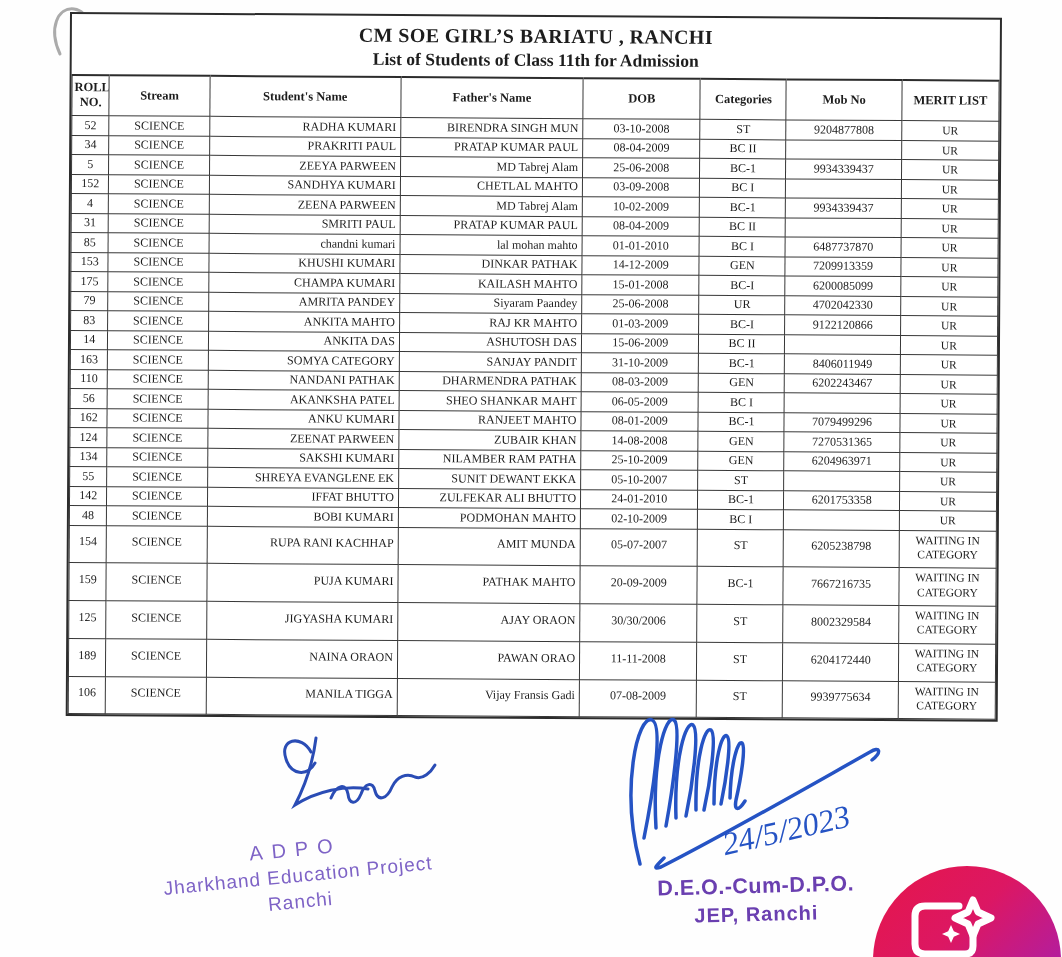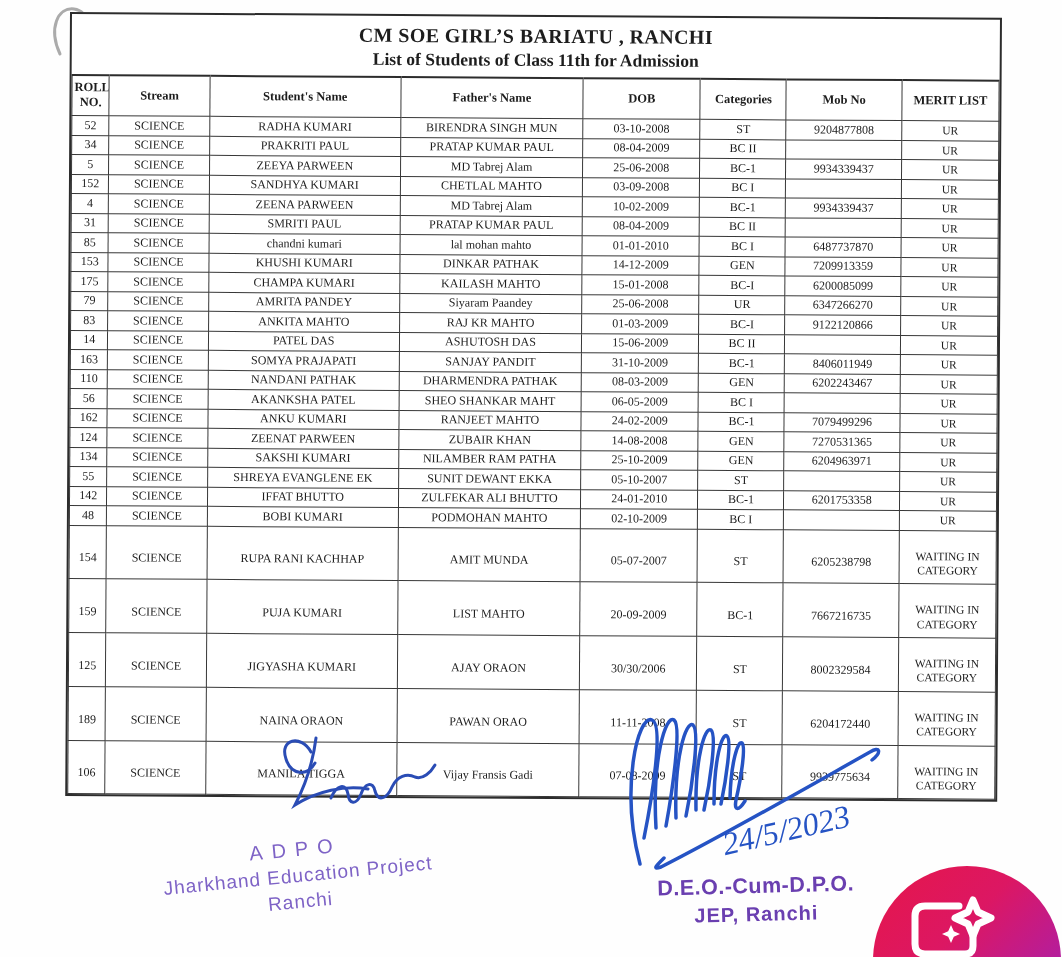--- a/index.html
+++ b/index.html
@@ -32,23 +32,23 @@
   }
   table.students th{
     font-size:12.5px;font-weight:bold;text-align:center;
     padding:4px 2px;white-space:pre-line;line-height:1.25;
     border-top:2px solid #2c2c2c;
   }
   table.students td{
     padding:1px 4px;height:16.5px;line-height:1.25;vertical-align:middle;
   }
   td.c0,td.c1,td.c4,td.c5,td.c6,td.c7{text-align:center;}
-  td.c2,td.c3{text-align:center;}
+  td.c2,td.c3{text-align:right;}
   td.c7{font-size:11.5px;line-height:1.3;}
-  tr.tall td{padding-top:18px;padding-bottom:6px;}
+  tr.tall td{padding-top:2px;padding-bottom:6px;}
   col.w0{width:37px}col.w1{width:99px}col.w2{width:189px}col.w3{width:180px}
   col.w4{width:116px}col.w5{width:85px}col.w6{width:114px}col.w7{width:96px}
 
   
   .sig-block{position:absolute;}
   .sig-left{left:108px;top:732px;width:380px;text-align:center;}
   .sig-left .ink{margin-left:64px;}
   .stamp{font-family:"Liberation Sans",sans-serif;}
   .stamp-adpo{
     color:#7e63c6;transform:rotate(-5.5deg);margin-top:0px;
@@ -200,47 +200,47 @@
             <td class="c6">6200085099</td>
             <td class="c7">UR</td>
           </tr>
           <tr>
             <td class="c0">79</td>
             <td class="c1">SCIENCE</td>
             <td class="c2">AMRITA PANDEY</td>
             <td class="c3">Siyaram Paandey</td>
             <td class="c4">25-06-2008</td>
             <td class="c5">UR</td>
-            <td class="c6">6347266270</td>
+            <td class="c6">4702042330</td>
             <td class="c7">UR</td>
           </tr>
           <tr>
             <td class="c0">83</td>
             <td class="c1">SCIENCE</td>
             <td class="c2">ANKITA MAHTO</td>
             <td class="c3">RAJ KR MAHTO</td>
             <td class="c4">01-03-2009</td>
             <td class="c5">BC-I</td>
             <td class="c6">9122120866</td>
             <td class="c7">UR</td>
           </tr>
           <tr>
             <td class="c0">14</td>
             <td class="c1">SCIENCE</td>
-            <td class="c2">PATEL DAS</td>
+            <td class="c2">ANKITA DAS</td>
             <td class="c3">ASHUTOSH DAS</td>
             <td class="c4">15-06-2009</td>
             <td class="c5">BC II</td>
             <td class="c6"></td>
             <td class="c7">UR</td>
           </tr>
           <tr>
             <td class="c0">163</td>
             <td class="c1">SCIENCE</td>
-            <td class="c2">SOMYA PRAJAPATI</td>
+            <td class="c2">SOMYA CATEGORY</td>
             <td class="c3">SANJAY PANDIT</td>
             <td class="c4">31-10-2009</td>
             <td class="c5">BC-1</td>
             <td class="c6">8406011949</td>
             <td class="c7">UR</td>
           </tr>
           <tr>
             <td class="c0">110</td>
             <td class="c1">SCIENCE</td>
             <td class="c2">NANDANI PATHAK</td>
@@ -258,21 +258,21 @@
             <td class="c4">06-05-2009</td>
             <td class="c5">BC I</td>
             <td class="c6"></td>
             <td class="c7">UR</td>
           </tr>
           <tr>
             <td class="c0">162</td>
             <td class="c1">SCIENCE</td>
             <td class="c2">ANKU KUMARI</td>
             <td class="c3">RANJEET MAHTO</td>
-            <td class="c4">24-02-2009</td>
+            <td class="c4">08-01-2009</td>
             <td class="c5">BC-1</td>
             <td class="c6">7079499296</td>
             <td class="c7">UR</td>
           </tr>
           <tr>
             <td class="c0">124</td>
             <td class="c1">SCIENCE</td>
             <td class="c2">ZEENAT PARWEEN</td>
             <td class="c3">ZUBAIR KHAN</td>
             <td class="c4">14-08-2008</td>
@@ -327,21 +327,21 @@
             <td class="c3">AMIT MUNDA</td>
             <td class="c4">05-07-2007</td>
             <td class="c5">ST</td>
             <td class="c6">6205238798</td>
             <td class="c7">WAITING IN CATEGORY</td>
           </tr>
           <tr class="tall">
             <td class="c0">159</td>
             <td class="c1">SCIENCE</td>
             <td class="c2">PUJA KUMARI</td>
-            <td class="c3">LIST MAHTO</td>
+            <td class="c3">PATHAK MAHTO</td>
             <td class="c4">20-09-2009</td>
             <td class="c5">BC-1</td>
             <td class="c6">7667216735</td>
             <td class="c7">WAITING IN CATEGORY</td>
           </tr>
           <tr class="tall">
             <td class="c0">125</td>
             <td class="c1">SCIENCE</td>
             <td class="c2">JIGYASHA KUMARI</td>
             <td class="c3">AJAY ORAON</td>

